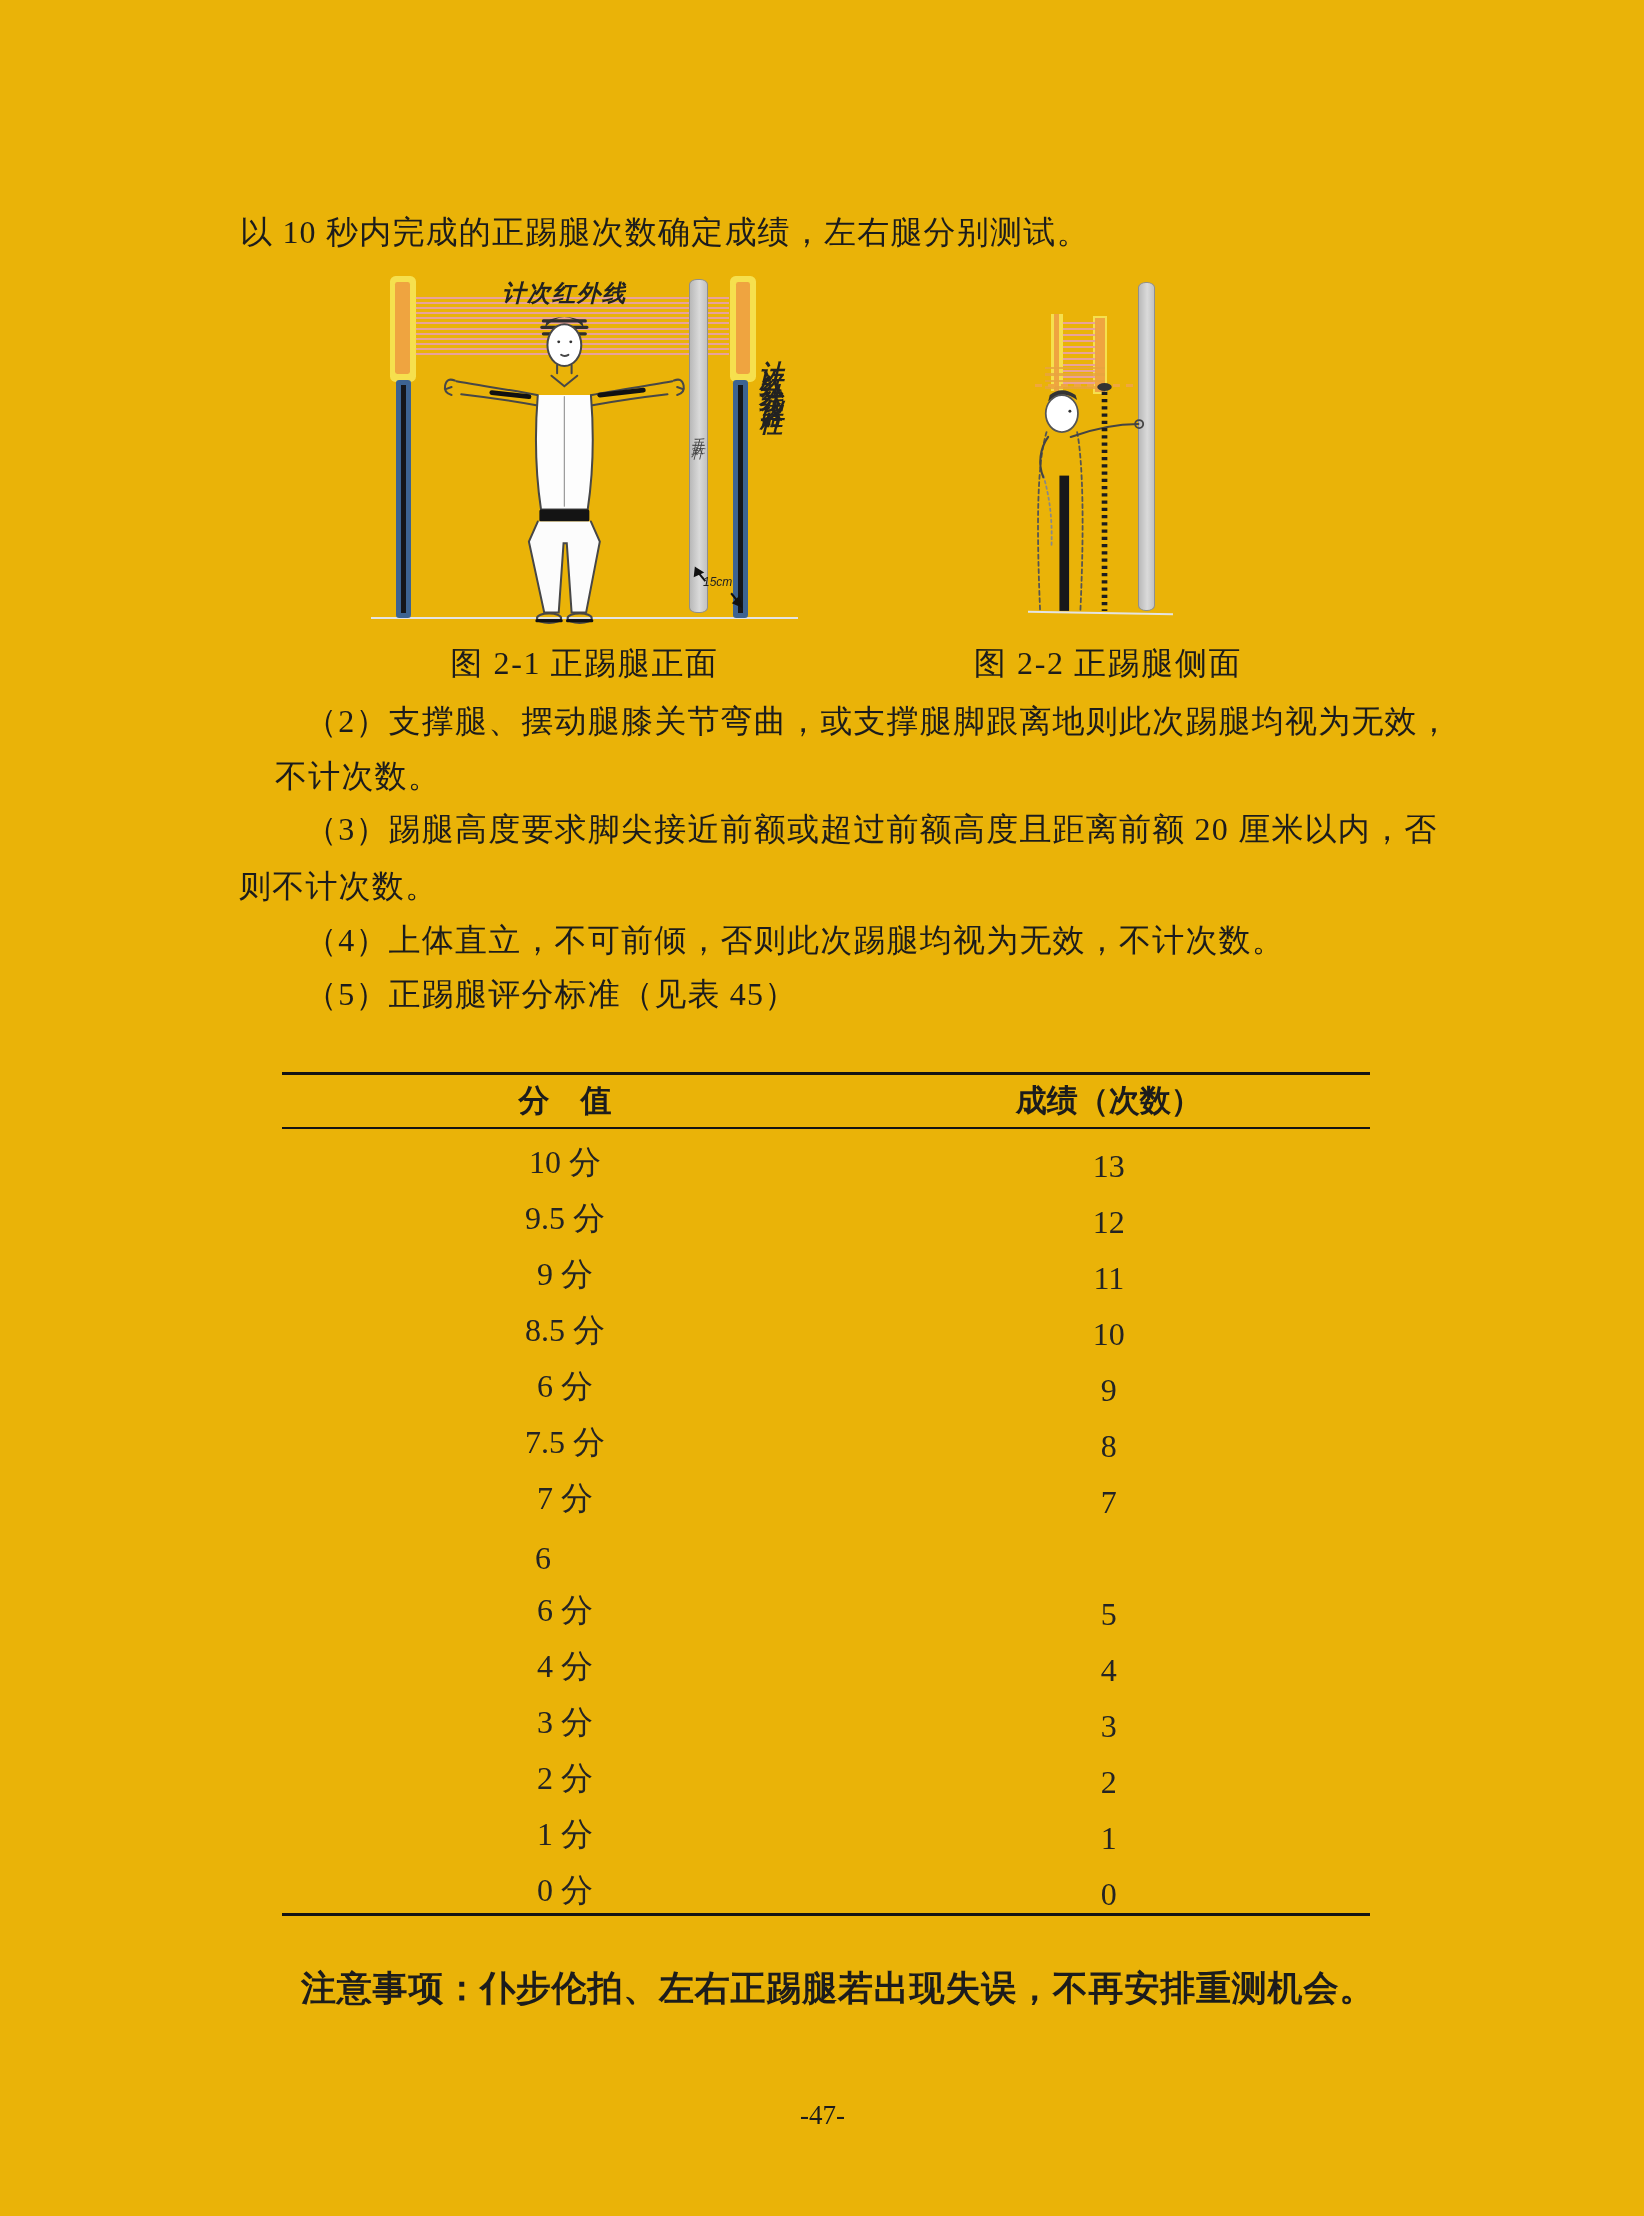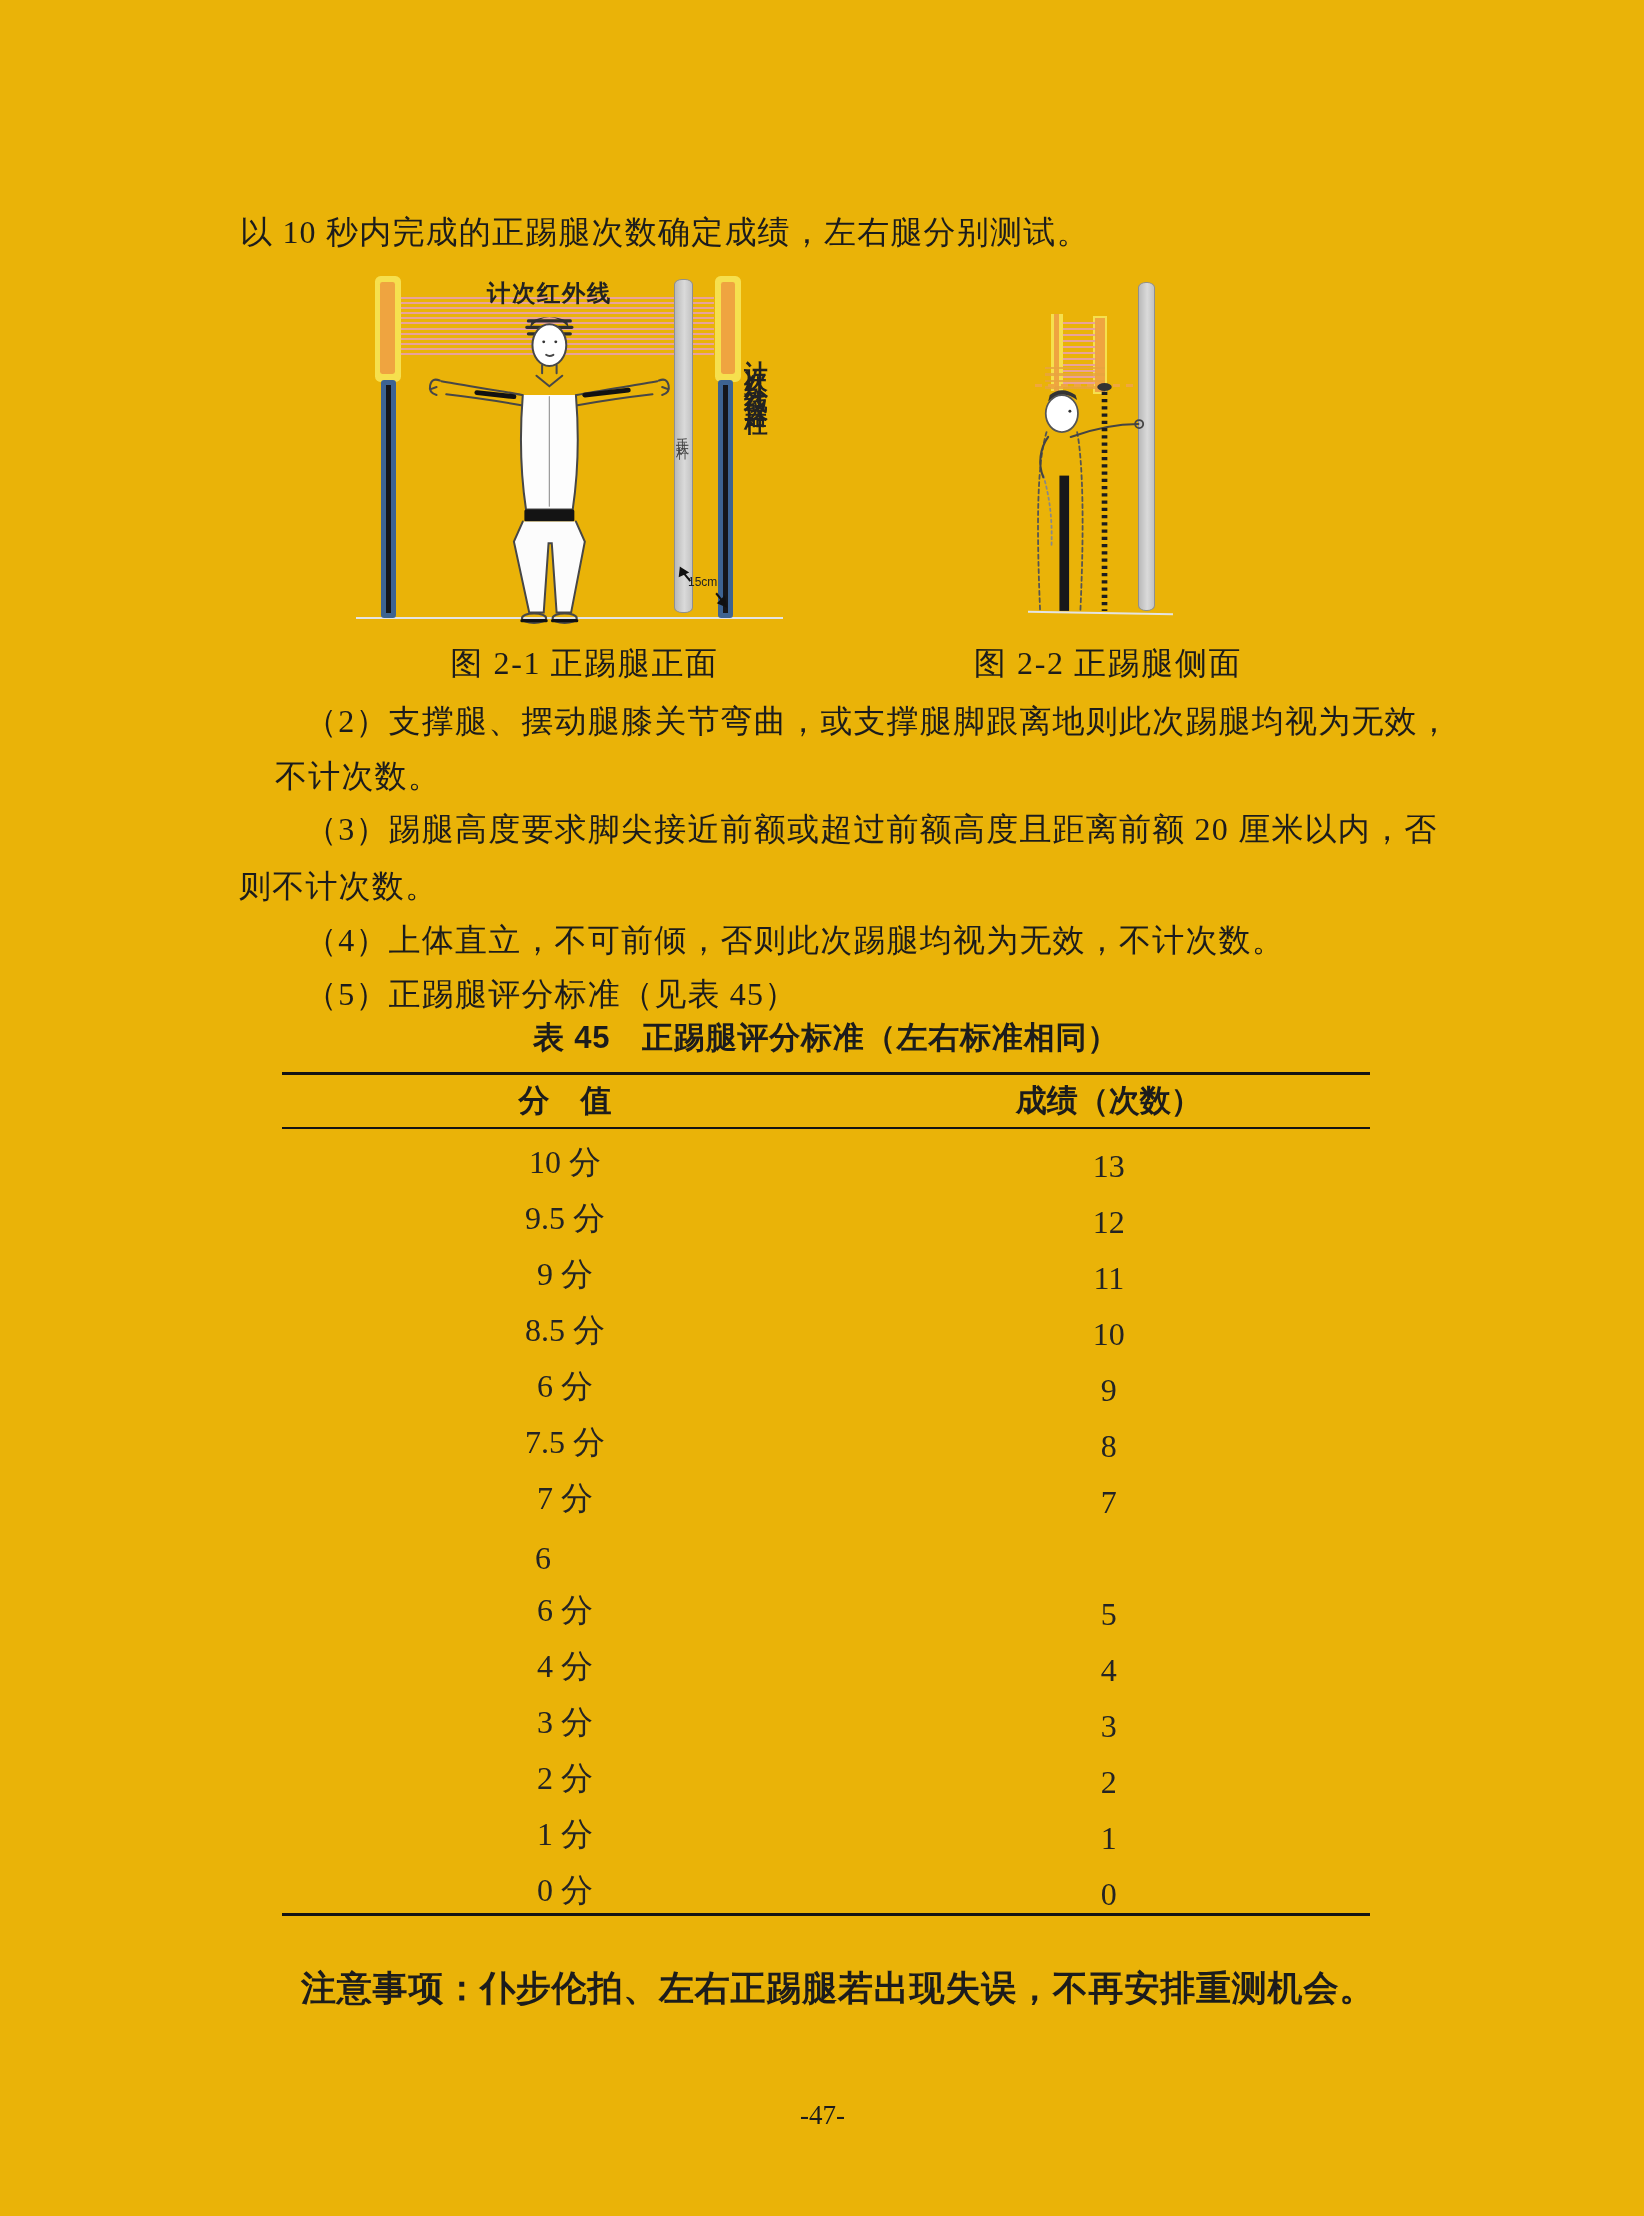--- a/index.html
+++ b/index.html
@@ -7,21 +7,21 @@
     position:relative; width:1645px; height:2216px; background:#eab308;
     font-family:"Liberation Serif", serif; color:#1c1c1c; overflow:hidden;
     margin:0 auto;
   }
   .tline { position:absolute; font-size:32px; white-space:nowrap; letter-spacing:1.2px; }
   .indent { left:305px; }
   .cont   { left:239px; }
 
   
   .fig { position:absolute; }
-  #fig1 { left:356px; top:274px; width:427px; height:371px; }
+  #fig1 { left:371px; top:274px; width:427px; height:371px;font-style:italic; }
   #fig2 { left:1024px; top:274px; width:153px; height:371px; }
   .ground { position:absolute; background:#e4e4e4; height:2.4px; }
   .stripes { position:absolute; background:repeating-linear-gradient(180deg,#e9a29a 0 2px, rgba(0,0,0,0) 2px 5.1px); }
   .ypost { position:absolute; background:#f6e04e; border-radius:5.6px; }
   .ypost .orange { position:absolute; left:5.6px; top:5.6px; right:5.6px; bottom:8px; background:#efa440; border-radius:2.4px; }
   .npost { position:absolute; background:#3d6391; border-radius:3.2px; }
   .npost .core { position:absolute; left:4.8px; top:4.8px; bottom:4.8px; width:5.6px; background:#15161a; }
   .pole { position:absolute; background:linear-gradient(90deg,#b9b9b9,#dadada 55%,#c2c2c2); border:0.8px solid #8f8f8f; border-radius:8px/5.6px; }
   .vtext { writing-mode:vertical-rl; text-orientation:upright; font-family:"Liberation Sans", sans-serif; }
   .fig-label-top { position:absolute; left:101px; top:3.2px; width:185px; text-align:center;
@@ -174,21 +174,20 @@
   <div class="caption" id="cap1">图 2-1 正踢腿正面</div>
   <div class="caption" id="cap2">图 2-2 正踢腿侧面</div>
 
   <div class="tline indent" style="top:700px;">（2）支撑腿、摆动腿膝关节弯曲，或支撑腿脚跟离地则此次踢腿均视为无效，</div>
   <div class="tline cont" style="top:755px;margin-left:36px;">不计次数。</div>
   <div class="tline indent" style="top:808px;">（3）踢腿高度要求脚尖接近前额或超过前额高度且距离前额 20 厘米以内，否</div>
   <div class="tline cont" style="top:865px;">则不计次数。</div>
   <div class="tline indent" style="top:919px;">（4）上体直立，不可前倾，否则此次踢腿均视为无效，不计次数。</div>
   <div class="tline indent" style="top:973px;">（5）正踢腿评分标准（见表 45）</div>
 
-  <div class="table-title">表 45　正踢腿评分标准（左右标准相同）</div>
   <div class="score-table">
     <div class="thead">
       <div class="c1">分　值</div>
       <div class="c2">成绩（次数）</div>
     </div>
     <div>
       <div class="trow">
         <div class="c1">10 分</div>
         <div class="c2">13</div>
       </div>

